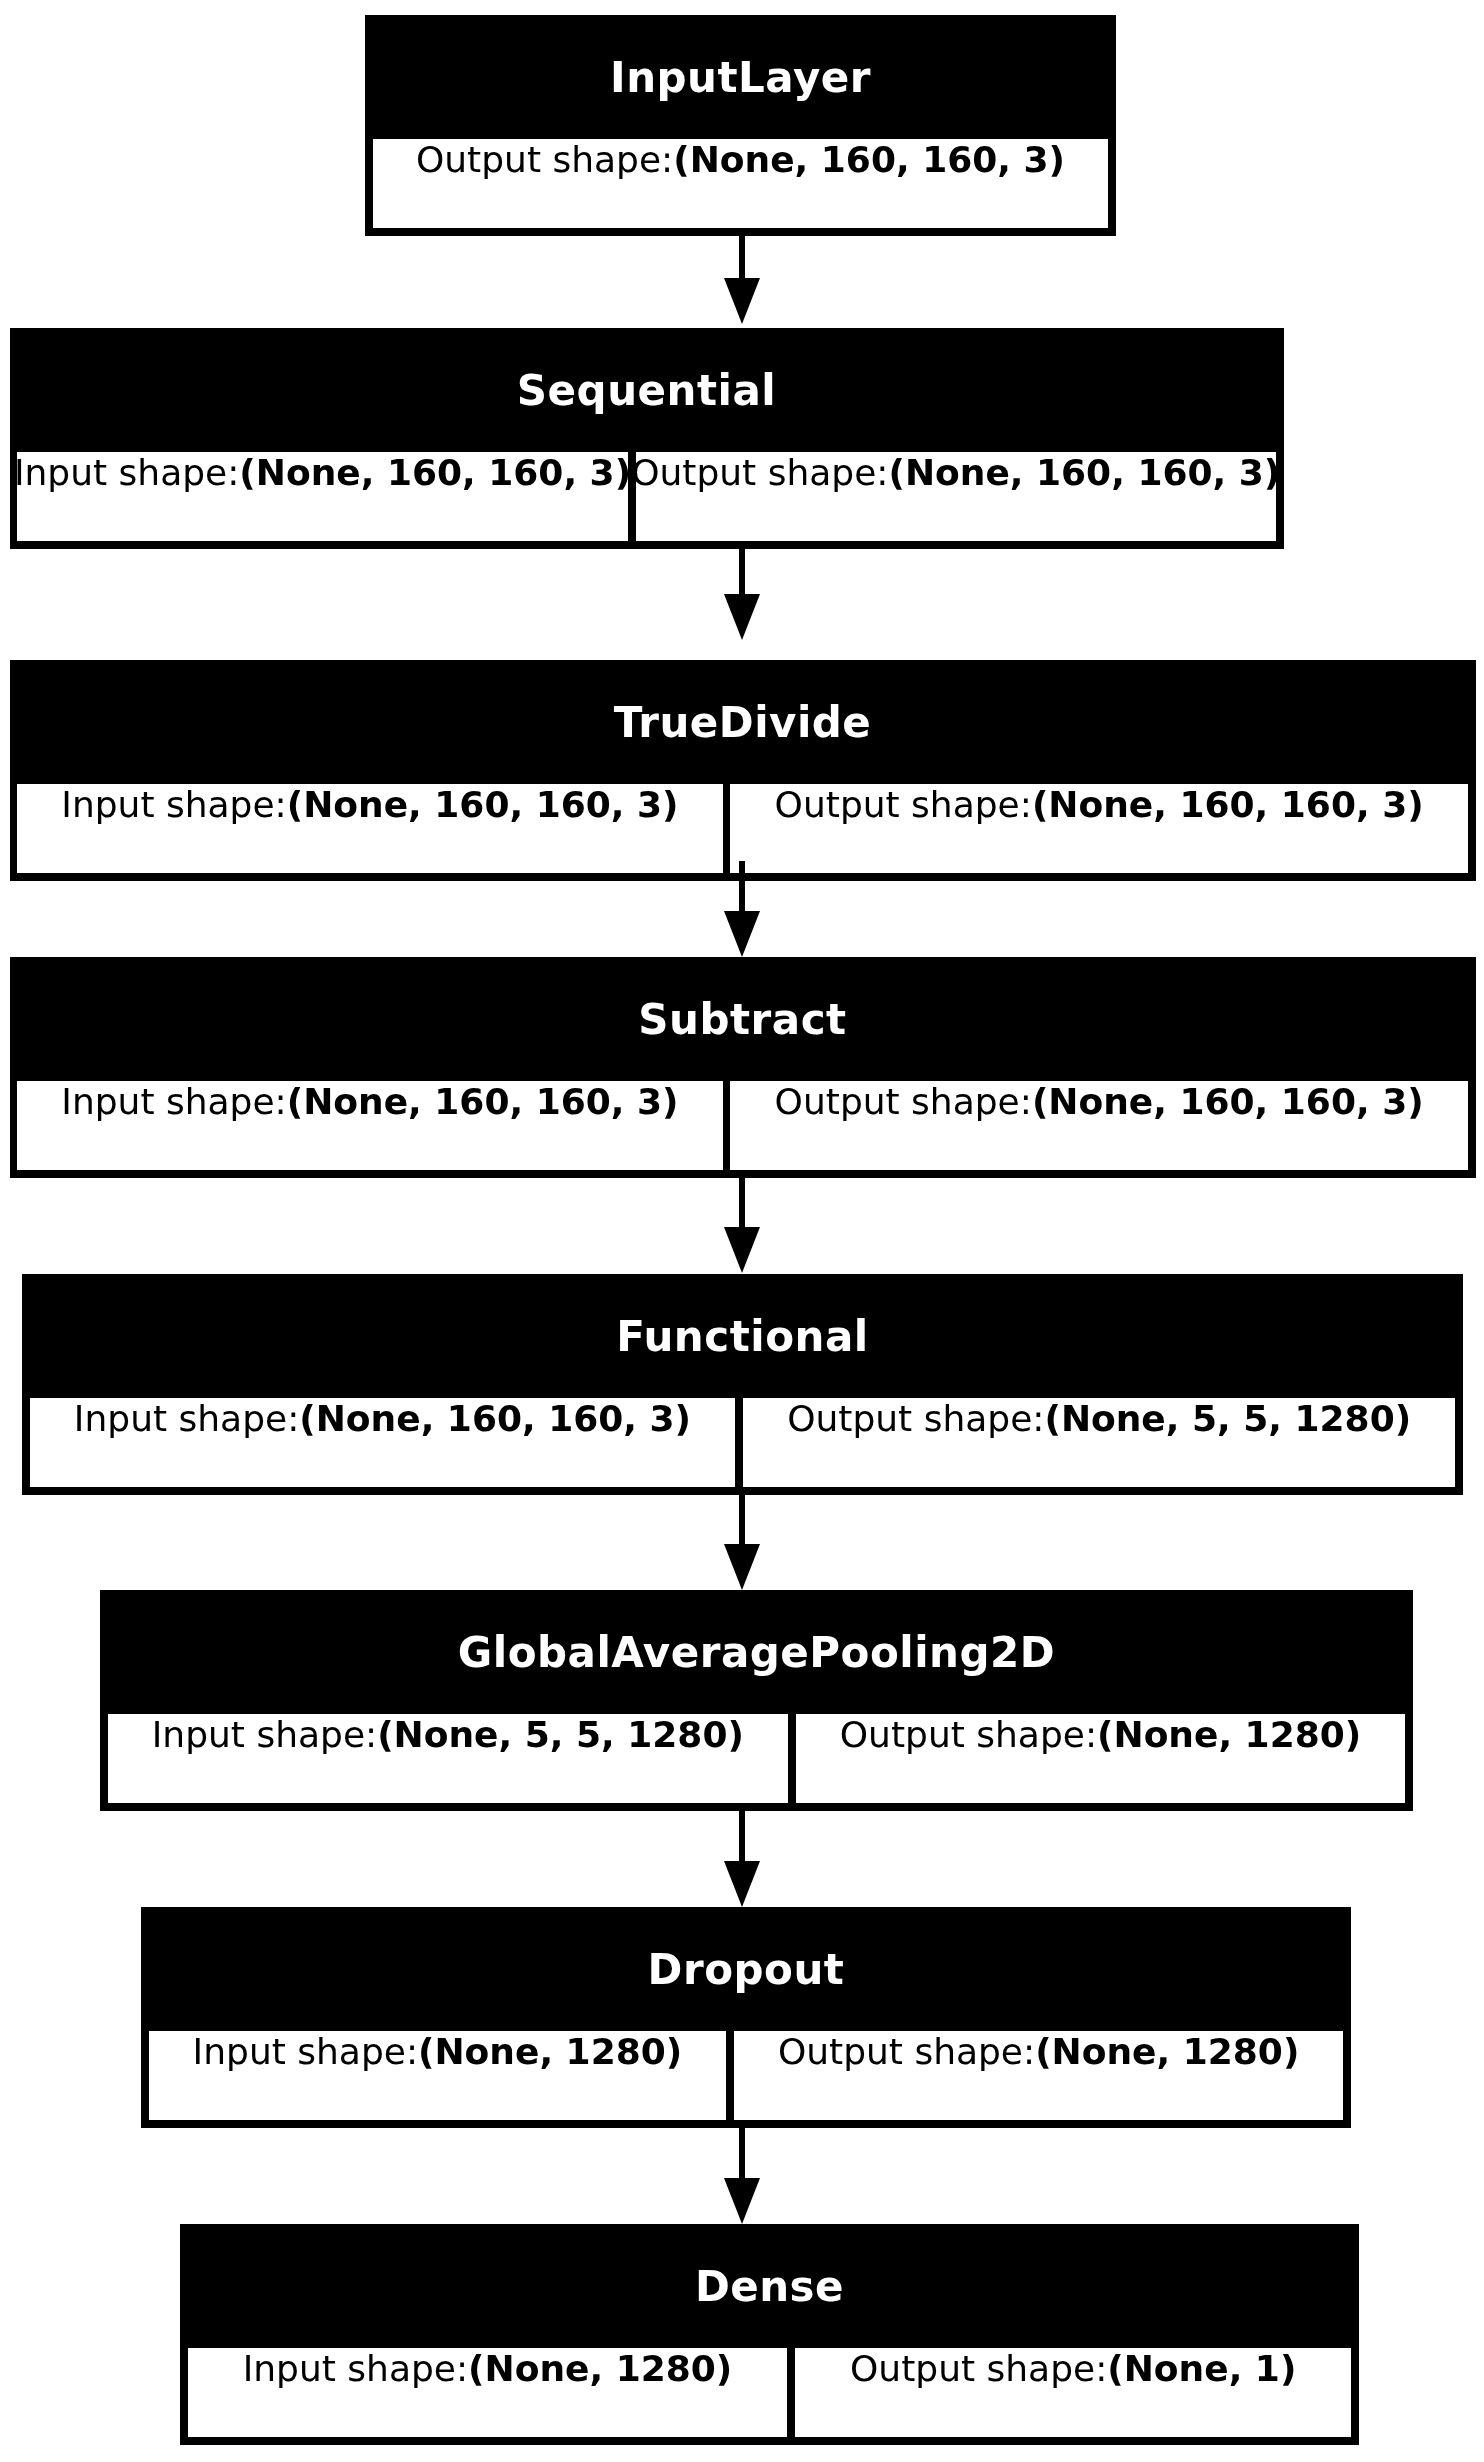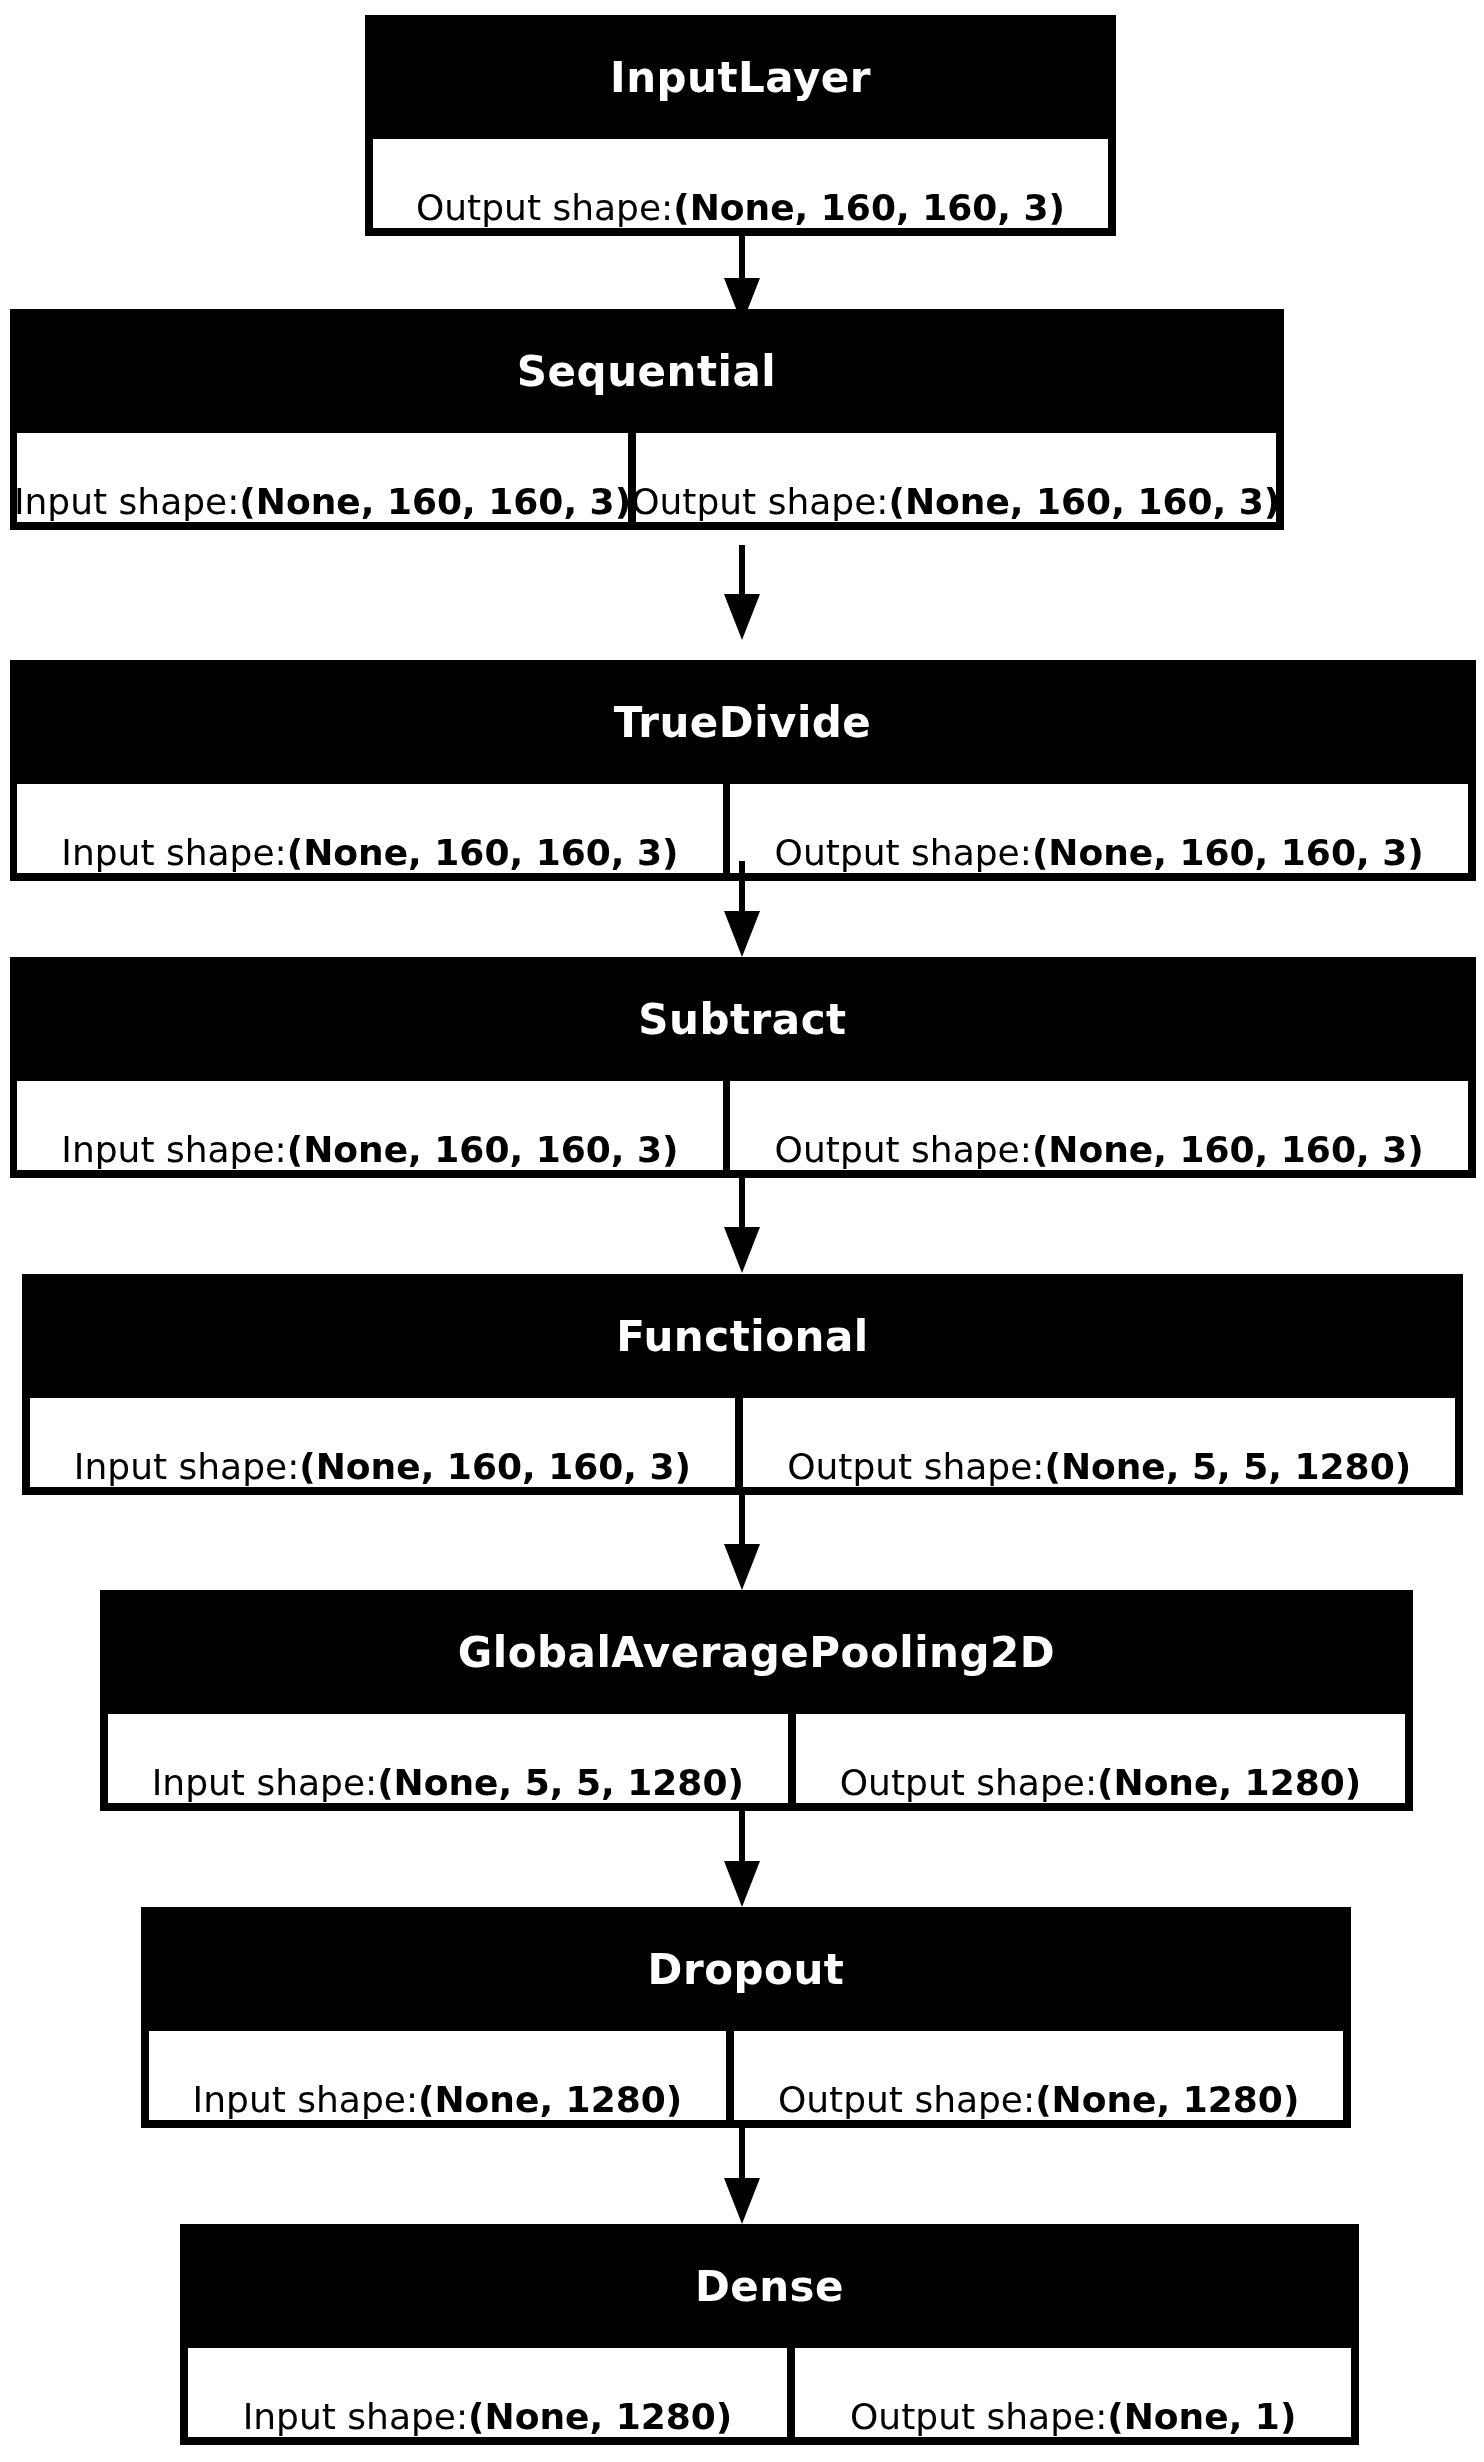--- a/index.html
+++ b/index.html
@@ -37,36 +37,36 @@
   .node-body {
     display: flex;
     gap: 7.6px;
     height: 89px;
   }
   .cell {
     background: #ffffff;
     color: #000000;
     flex: 1 1 auto;
     display: flex;
-    align-items: flex-end;
+    align-items: flex-start;
     justify-content: center;
     font-size: 36px;
     white-space: nowrap;
     padding: 0 19px;
     overflow: hidden;
   }
   .cell .shape-value {
     font-weight: bold;
   }
   .cell .shape-label {
     font-weight: normal;
   }
   
   .n1 { left: 365px; top: 15px;   width: 751px;  }
-  .n2 { left: 9.5px;  top: 309px;  width: 1274px; }
+  .n2 { left: 9.5px;  top: 328px;  width: 1274px; }
   .n3 { left: 9.5px;  top: 660px;  width: 1466px; }
   .n4 { left: 9.5px;  top: 957px; width: 1466px; }
   .n5 { left: 22px;  top: 1274px; width: 1441px; }
   .n6 { left: 100px;  top: 1590px; width: 1313px; }
   .n7 { left: 141px; top: 1907px; width: 1210px; }
   .n8 { left: 180px; top: 2224px; width: 1179px; }
   
   .connector {
     position: absolute;
     left: 724px;            

